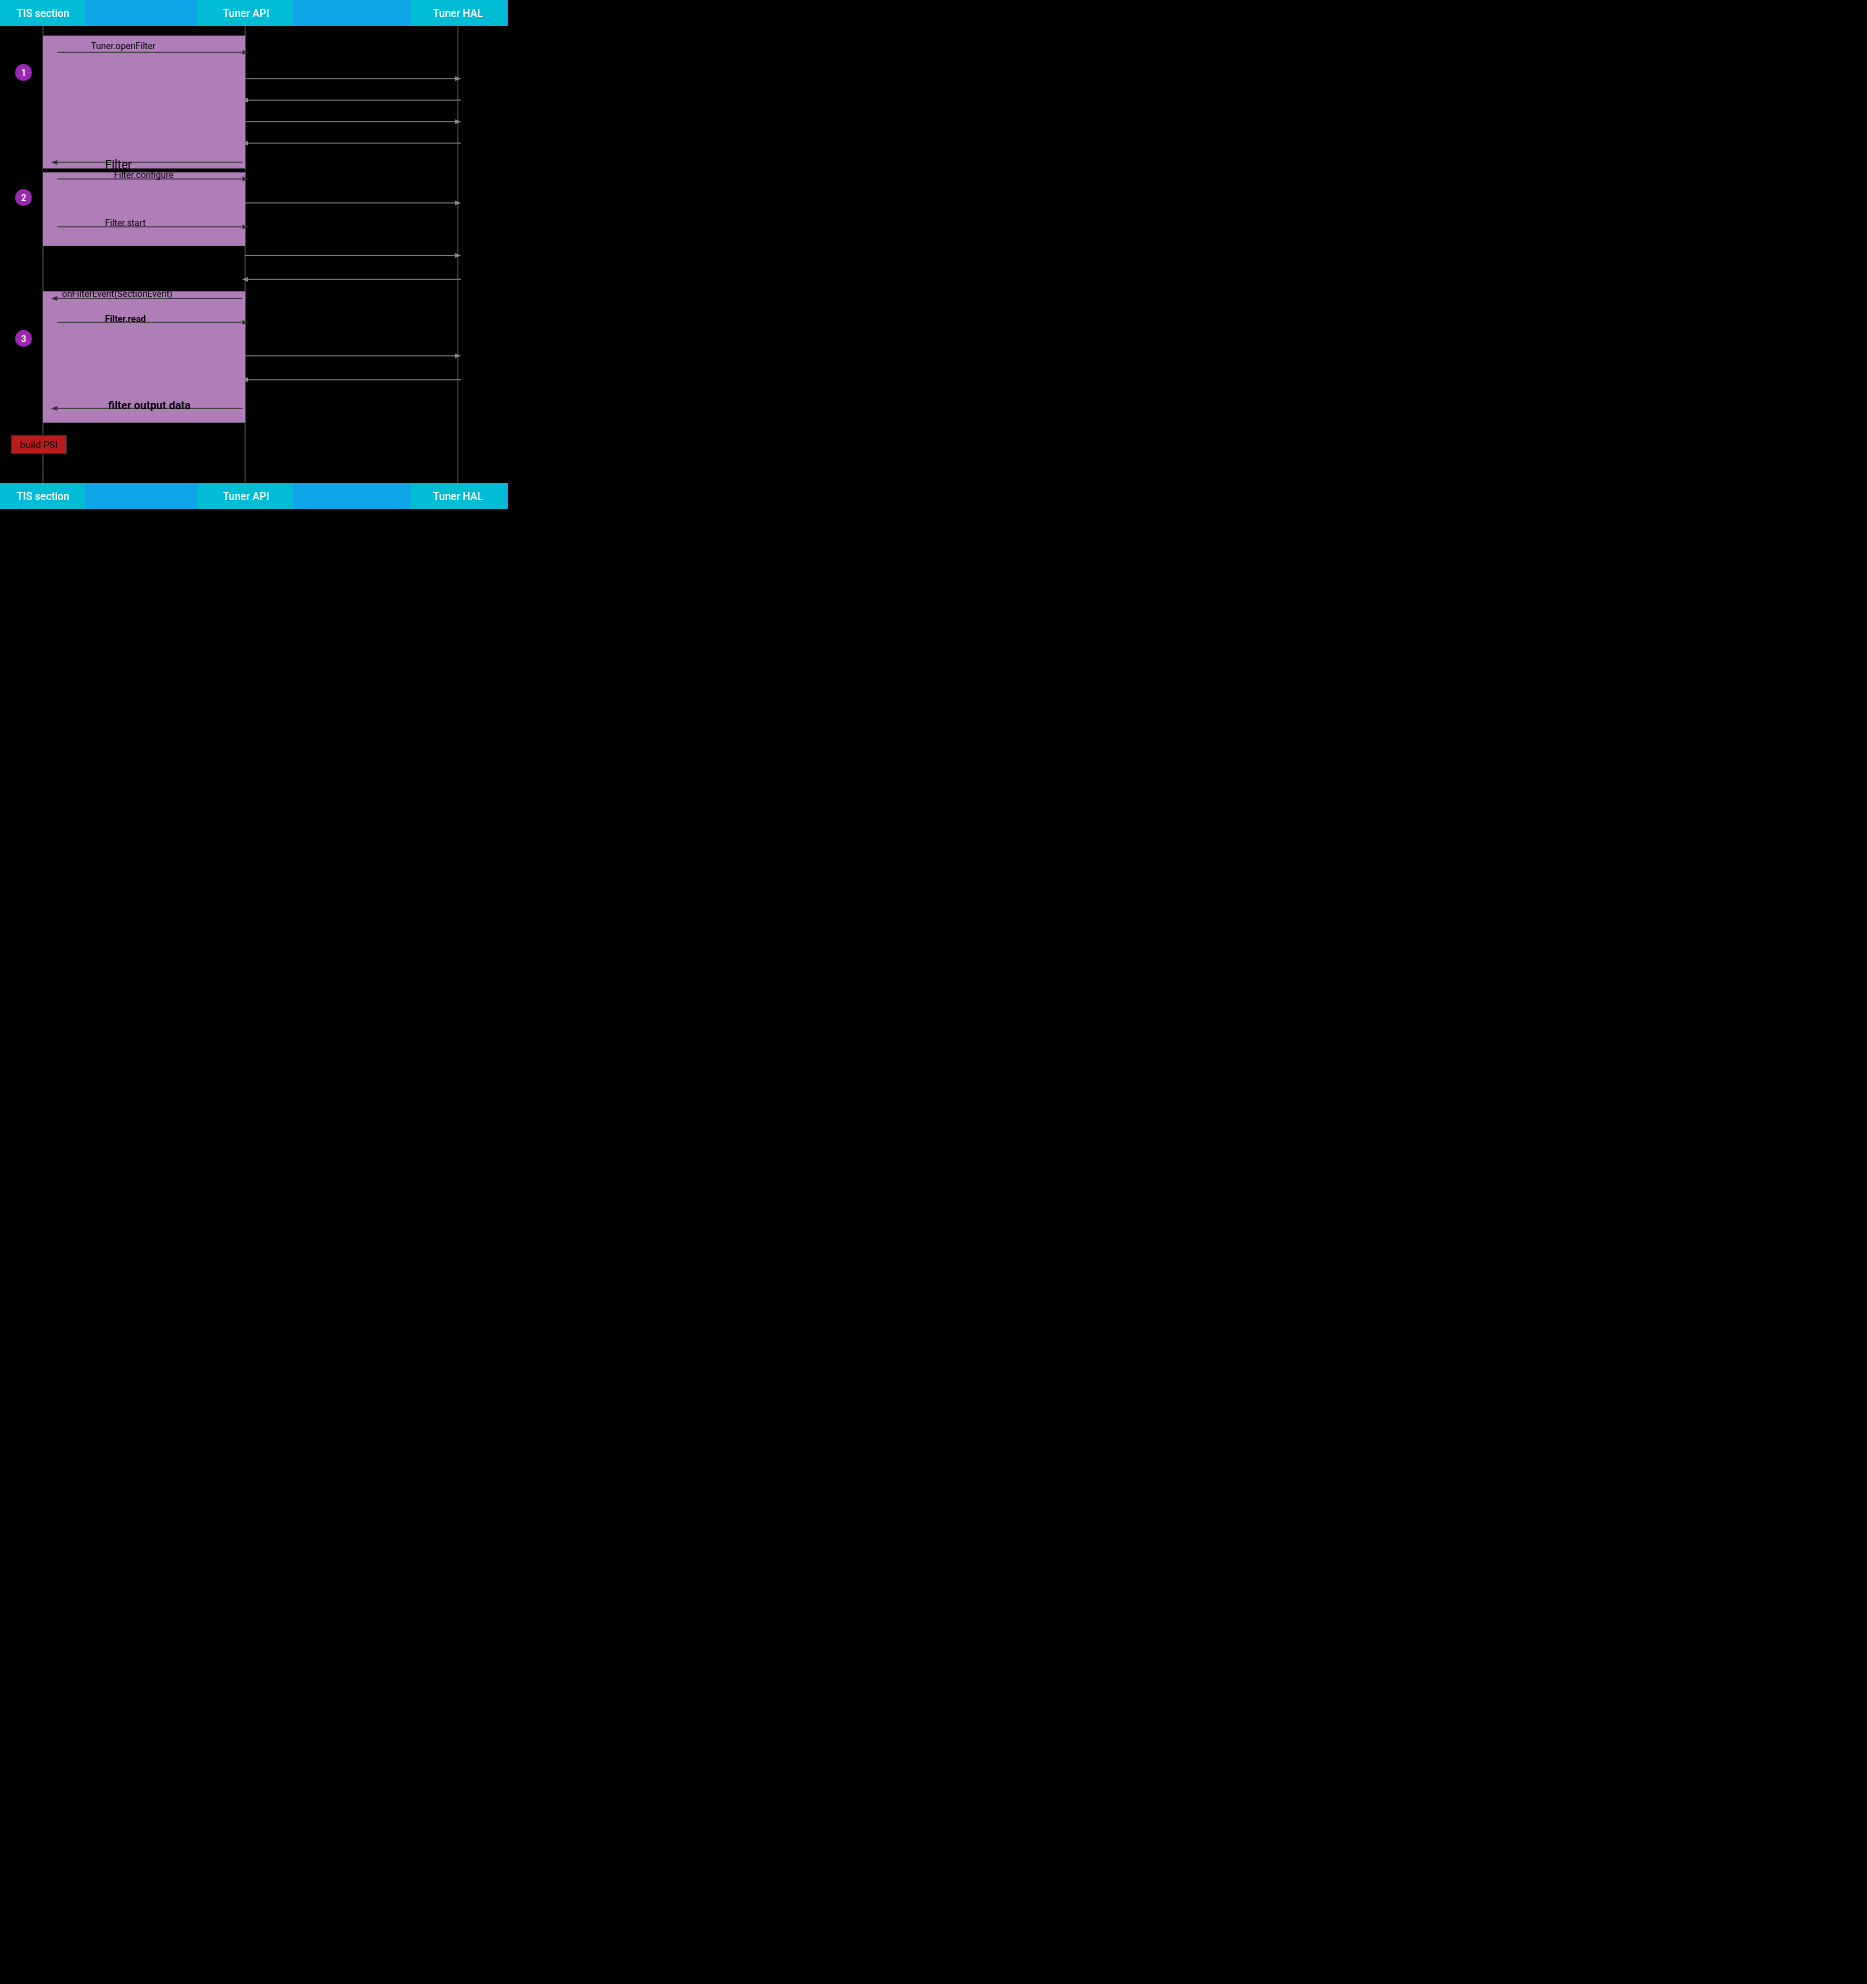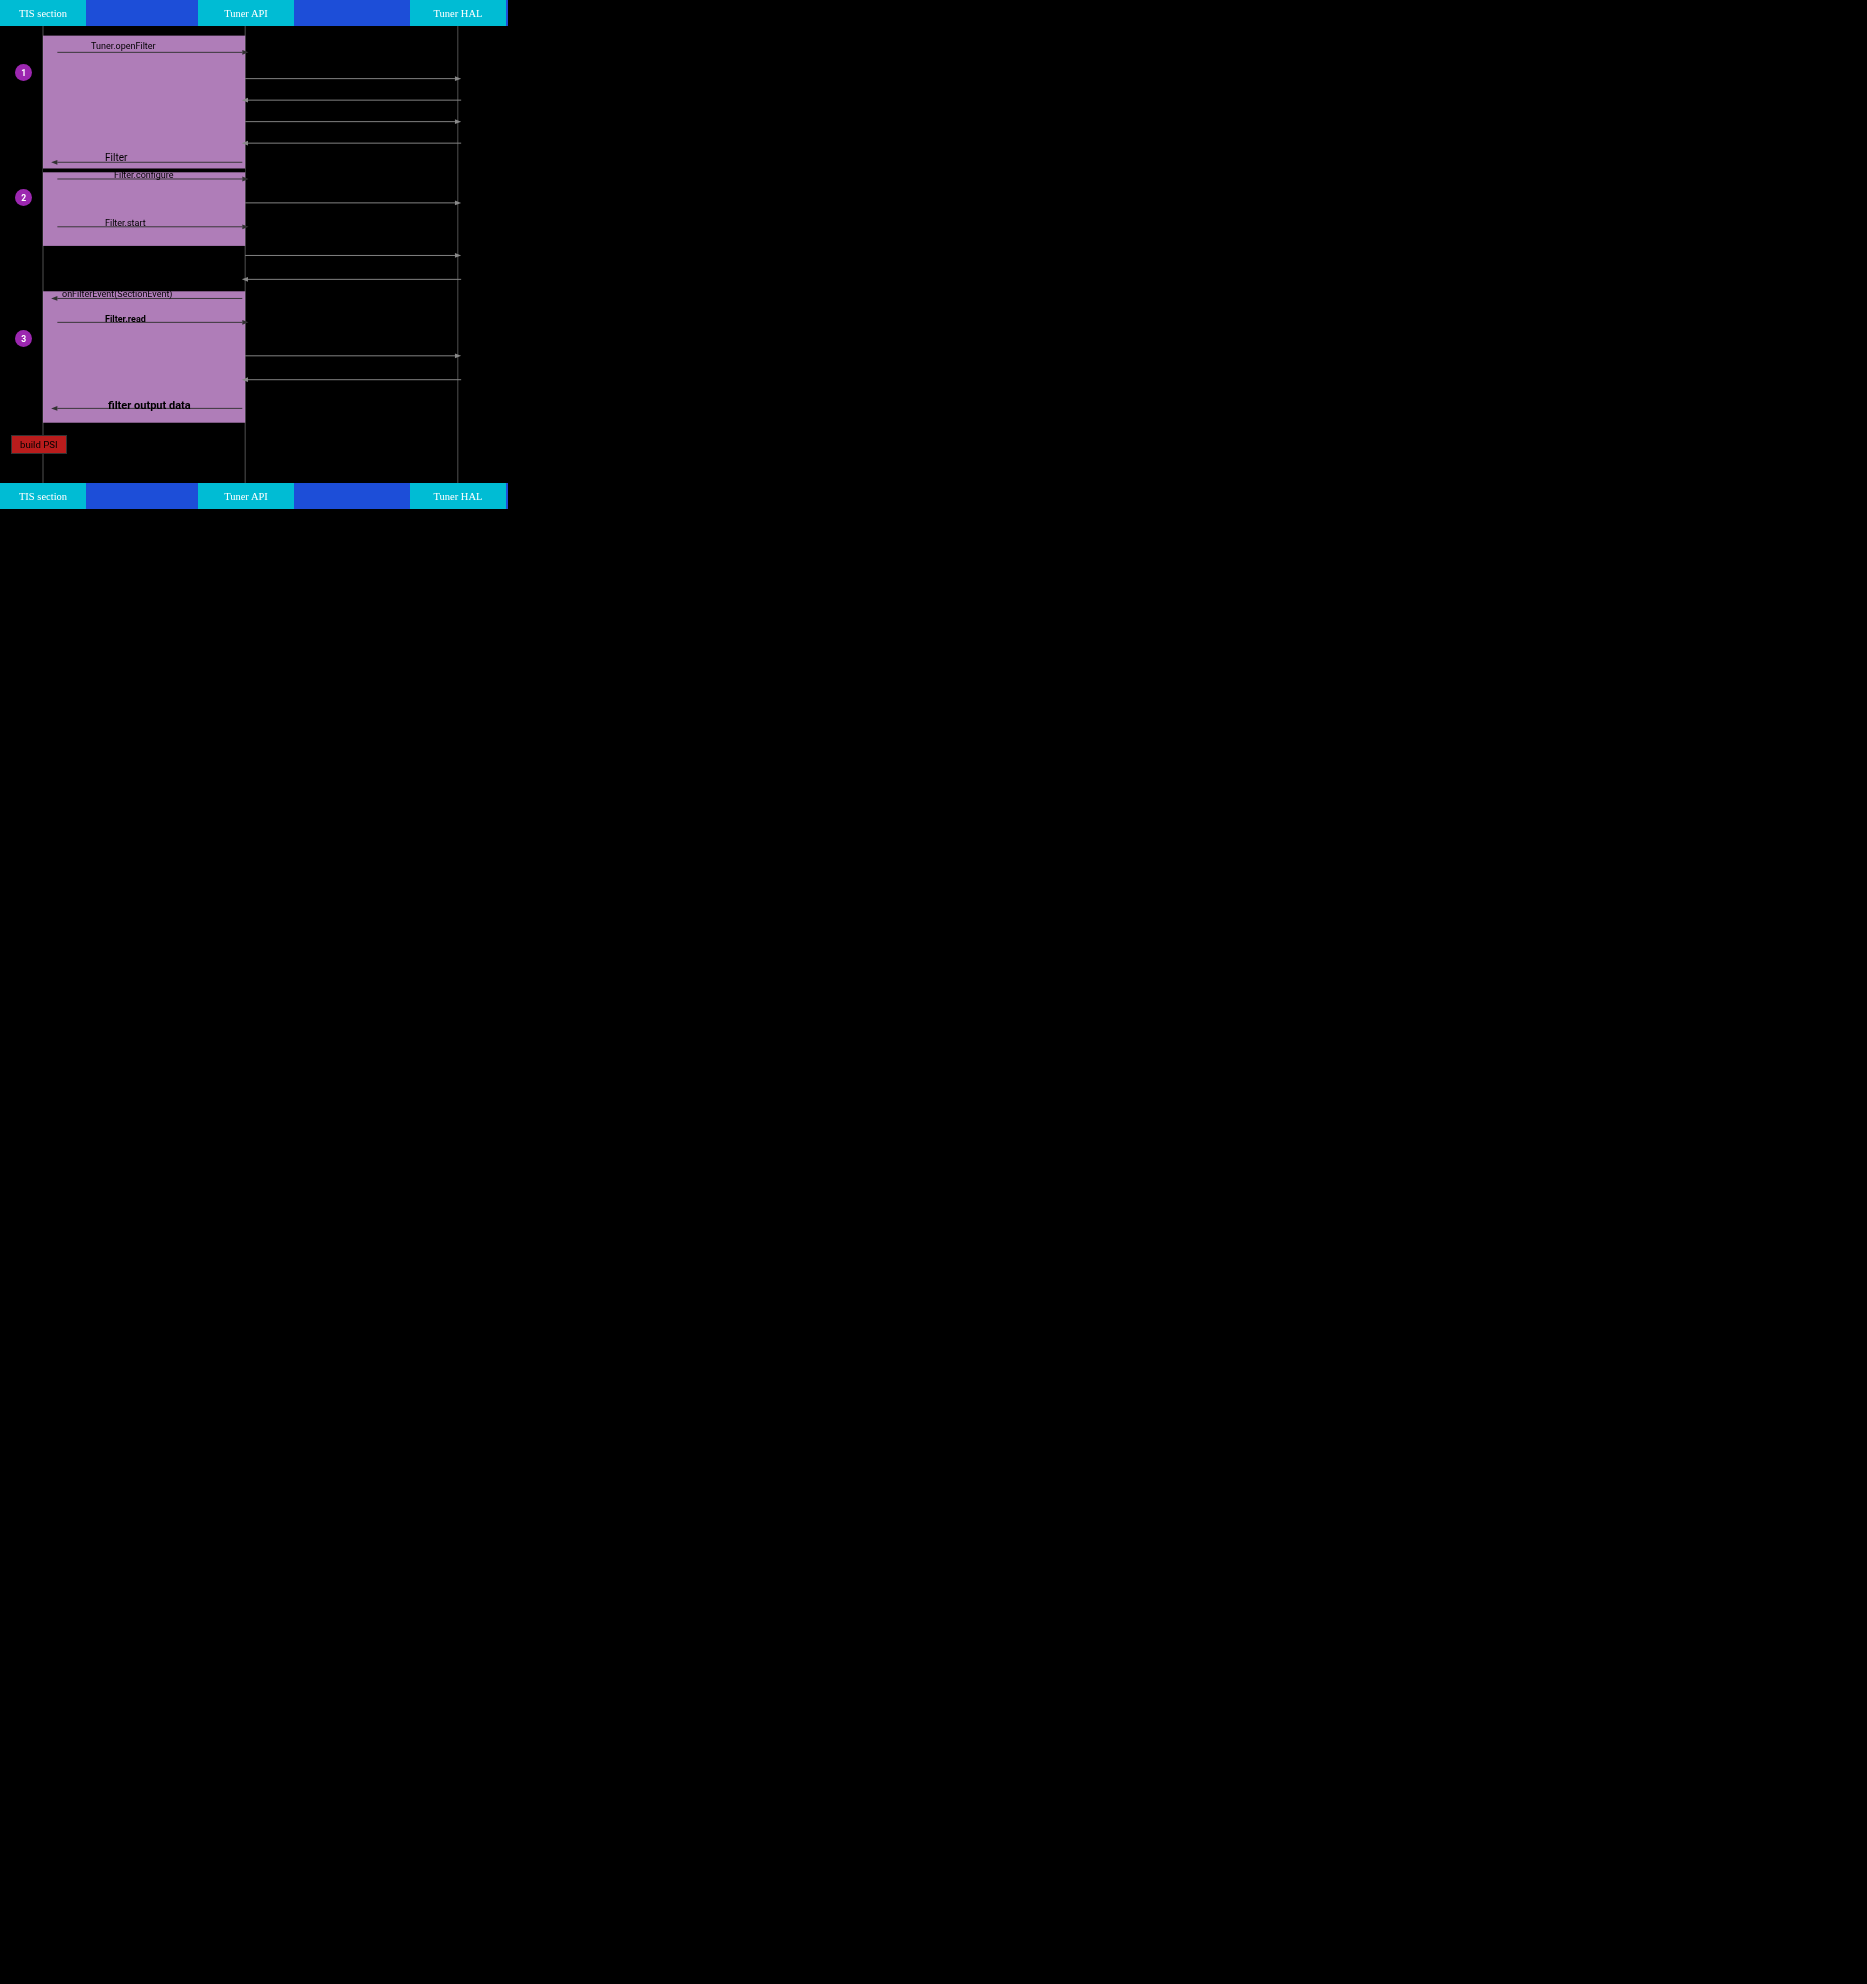--- a/index.html
+++ b/index.html
@@ -16,24 +16,23 @@
       position: relative;
       width: 508px;
       background: #000;
     }
 
     
     .header-bar, .footer-bar {
       display: flex;
       width: 100%;
       height: 26px;
-      background: #1d4ed8;
+      background: #0ea5e9;
       position: relative;
       z-index: 10;
-      font-family: Liberation Serif, serif;
     }
 
     .header-cell, .footer-cell {
       display: flex;
       align-items: center;
       justify-content: center;
       background: #00BCD4;
       color: #fff;
       font-size: 10.5px;
       font-weight: 500;
@@ -188,21 +187,21 @@
       <polygon points="519,735 506,740 519,745" fill="#888"></polygon>
 
       <line x1="507" y1="800" x2="120" y2="800" stroke="#333" stroke-width="2"></line>
       <polygon points="120,795 107,800 120,805" fill="#333"></polygon>
     </svg>
 
     <div class="label" style="left:91px;top:15.3px;font-size:9px;color:#000;">
       <span>Tuner.openFilter</span>
     </div>
 
-    <div class="label" style="left:105px;top:126px;font-size:10px;color:#000;">
+    <div class="label" style="left:105px;top:132px;font-size:12px;color:#000;">
       <span>Filter</span>
     </div>
 
     <div class="label" style="left:96px;top:144px;font-size:9px;color:#000;margin-left:18px;">
       <span>Filter.configure</span>
     </div>
 
     <div class="label" style="left:105px;top:192px;font-size:9px;color:#000;">
       <span>Filter.start</span>
     </div>

